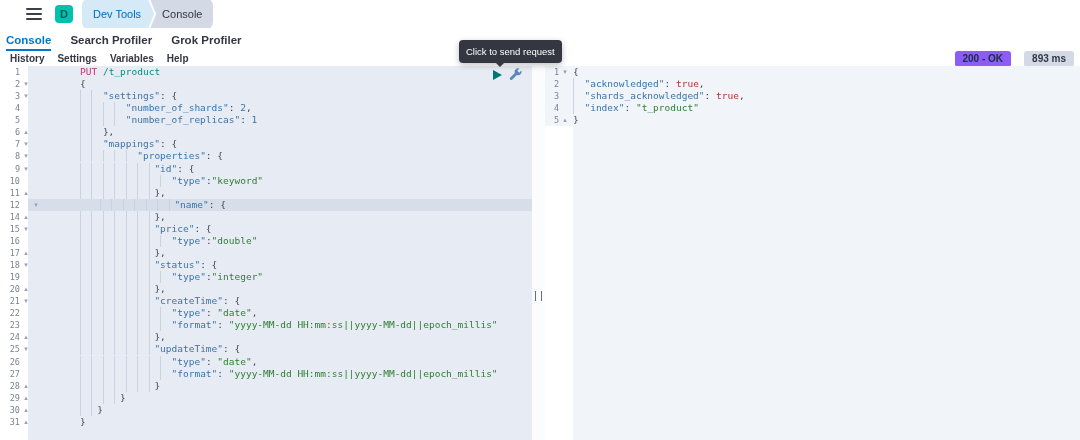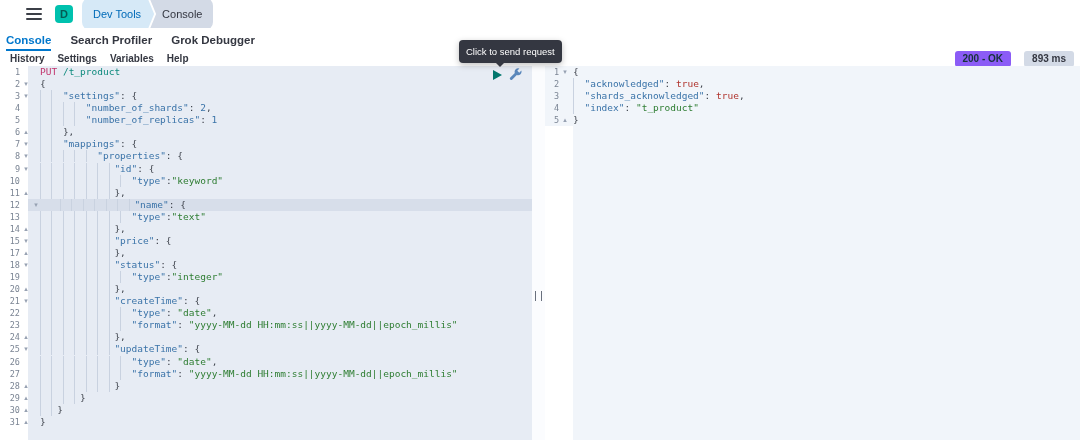--- a/index.html
+++ b/index.html
@@ -56,21 +56,21 @@
   .row{display:flex;height:12.064px;line-height:12.1px;
        font-family:"DejaVu Sans Mono",monospace;font-size:9.5px;}
   .row.active{background:linear-gradient(to right,transparent 28px,#d7deea 28px);gap:10px;}
   .ln{flex:none;text-align:right;color:#7b8594;font-size:8.5px;
       font-family:"DejaVu Sans Mono",monospace;}
   .rows-request .ln{width:20px;}
   .rows-response .ln{width:14px;}
   .fold{flex:none;width:12px;text-align:center;color:#97a1b2;font-size:7px;
         font-family:"DejaVu Sans",sans-serif;cursor:pointer;}
   .code{white-space:pre;flex:1;color:#40454e;}
-  .rows-request .code{padding-left:8px;}
+  .rows-request .code{padding-left:8px;margin-left:40px;}
   .rows-response .code{padding-left:2px;}
   .ws{display:inline-block;height:12px;vertical-align:top;
       background:repeating-linear-gradient(to right,#c9d2e0 0,#c9d2e0 1px,transparent 1px,transparent 11.444px);}
   .t-method{color:#c2356d;}
   .t-url{color:#0e8a7d;}
   .t-key{color:#3a73a8;}
   .t-str{color:#2e7d32;}
   .t-num{color:#3a73a8;}
   .t-bool{color:#b0342d;}
   .t-punct{color:#40454e;}
@@ -99,21 +99,21 @@
   </div>
 
   <div class="tabsrow">
     <div class="tab active">
       <span>Console</span>
     </div>
     <div class="tab">
       <span>Search Profiler</span>
     </div>
     <div class="tab">
-      <span>Grok Debugger</span>
+      <span>Grok Profiler</span>
     </div>
   </div>
 
   <div class="toolbar">
     <span class="tb-item">History</span>
     <span class="tb-item">Settings</span>
     <span class="tb-item">Variables</span>
     <span class="tb-item">Help</span>
     <span class="tb-spacer"></span>
     <span class="badge badge-ok">200 - OK</span>
@@ -181,33 +181,33 @@
             <span class="ln">11</span>
             <span class="fold">▴</span>
             <span class="code"><span class="ws" style="width: 74.386px;"></span><span class="t-punct">},</span></span>
           </div>
           <div class="row active">
             <span class="ln">12</span>
             <span class="fold">▾</span>
             <span class="code"><span class="ws" style="width: 74.386px;"></span><span class="t-key">"name"</span><span class="t-punct">: {</span></span>
           </div>
           <div class="row">
-            <span class="ln">13</span>
-            <span class="fold"></span>
-            <span class="code"><span class="ws" style="width: 91.552px;"></span><span class="t-key">"type"</span><span class="t-punct">:</span><span class="t-str">"text"</span></span>
-          </div>
-          <div class="row">
             <span class="ln">14</span>
             <span class="fold">▴</span>
             <span class="code"><span class="ws" style="width: 74.386px;"></span><span class="t-punct">},</span></span>
           </div>
           <div class="row">
             <span class="ln">15</span>
             <span class="fold">▾</span>
             <span class="code"><span class="ws" style="width: 74.386px;"></span><span class="t-key">"price"</span><span class="t-punct">: {</span></span>
+          </div>
+          <div class="row">
+            <span class="ln">16</span>
+            <span class="fold"></span>
+            <span class="code"><span class="ws" style="width: 91.552px;"></span><span class="t-key">"type"</span><span class="t-punct">:</span><span class="t-str">"double"</span></span>
           </div>
           <div class="row">
             <span class="ln">17</span>
             <span class="fold">▴</span>
             <span class="code"><span class="ws" style="width: 74.386px;"></span><span class="t-punct">},</span></span>
           </div>
           <div class="row">
             <span class="ln">18</span>
             <span class="fold">▾</span>
             <span class="code"><span class="ws" style="width: 74.386px;"></span><span class="t-key">"status"</span><span class="t-punct">: {</span></span>

